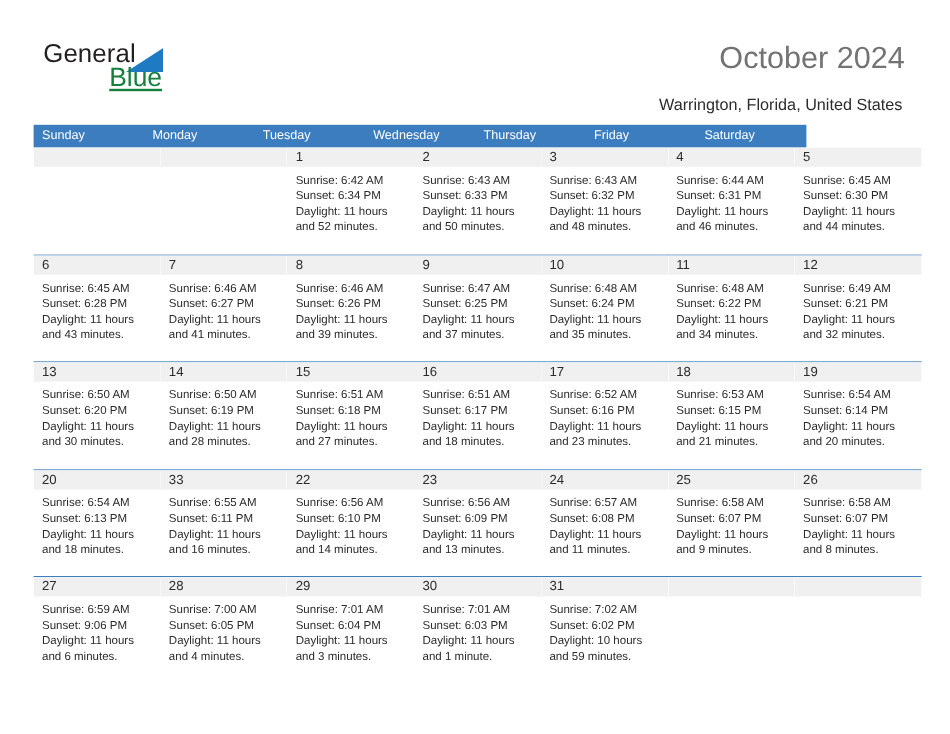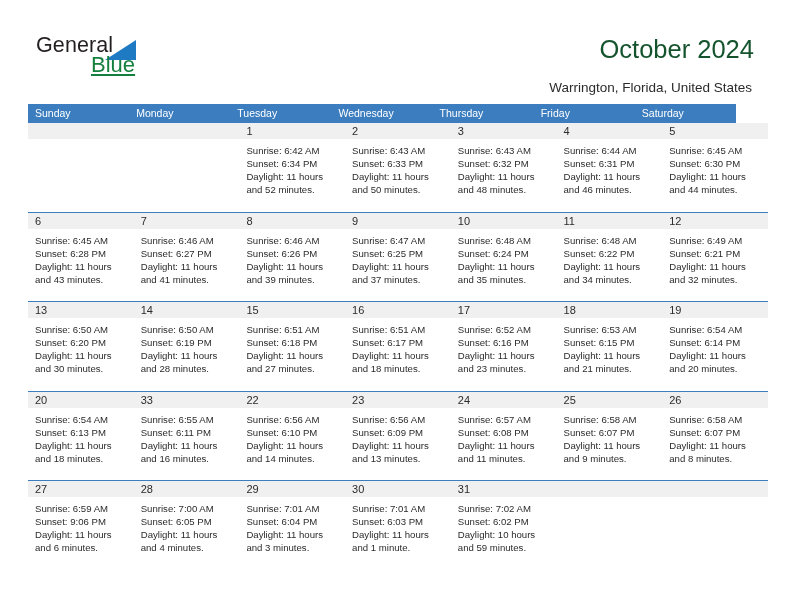--- a/index.html
+++ b/index.html
@@ -60,21 +60,21 @@
     line-height: 24px;
     white-space: nowrap;
     text-decoration: underline;
   }
 
   .title {
     position: absolute;
     right: 38px;
     top: 34px;
     font-size: 25.5px;
-    color: #14532d;
+    color: #737373;
     text-align: left;
     line-height: 30px;
     white-space: nowrap;
     font-weight: normal;
     margin: 0;
   }
   .subtitle {
     position: absolute;
     right: 38px;
     top: 78px;
@@ -88,21 +88,21 @@
 
   
   .calendar {
     position: absolute;
     left: 28px;
     top: 104px;
     width: 740px;
   }
   .dow-row {
     display: flex;
-    width: 708px;
+    width: 644px;
     height: 19px;
     background: #3b7dbe;
   }
   .dow {
     width: 105.714px;
     height: 19px;
     color: #ffffff;
     font-size: 10.5px;
     line-height: 19px;
     padding-left: 7px;

